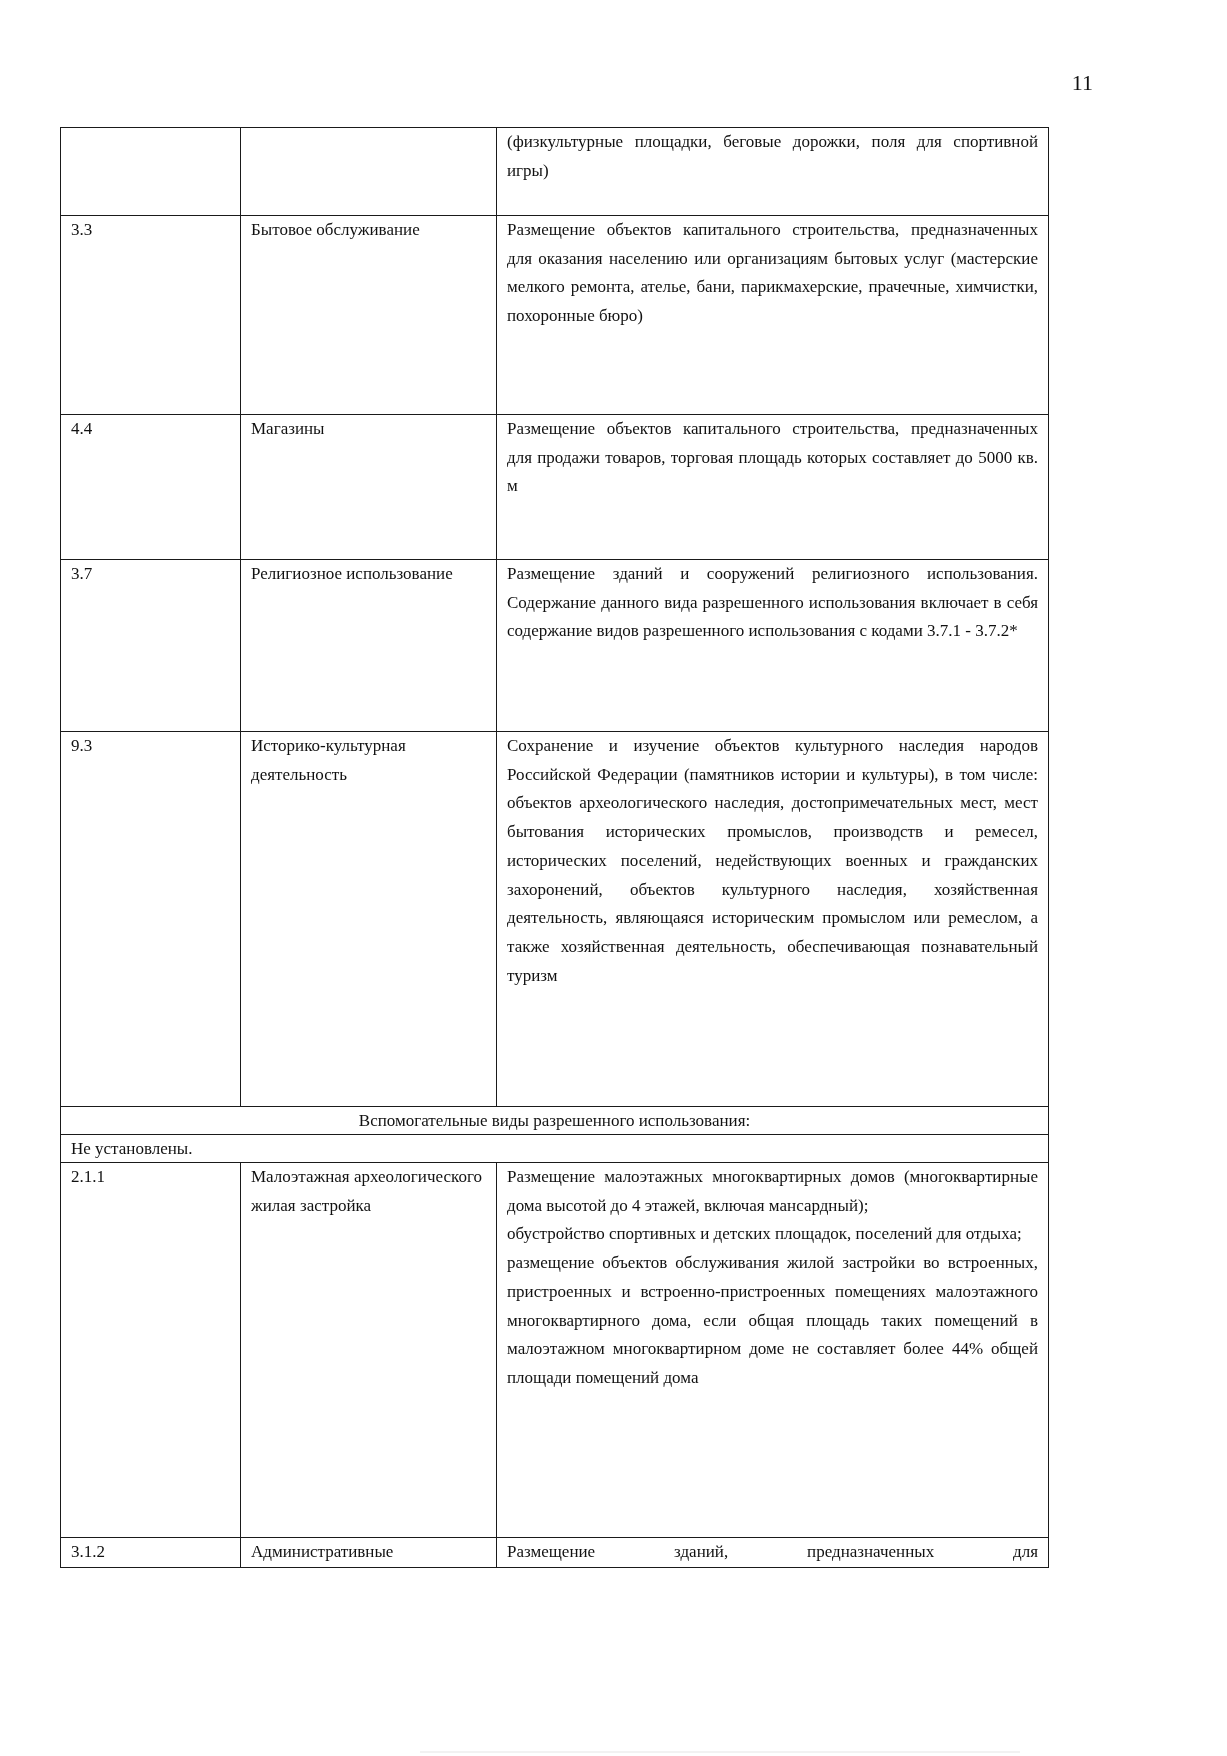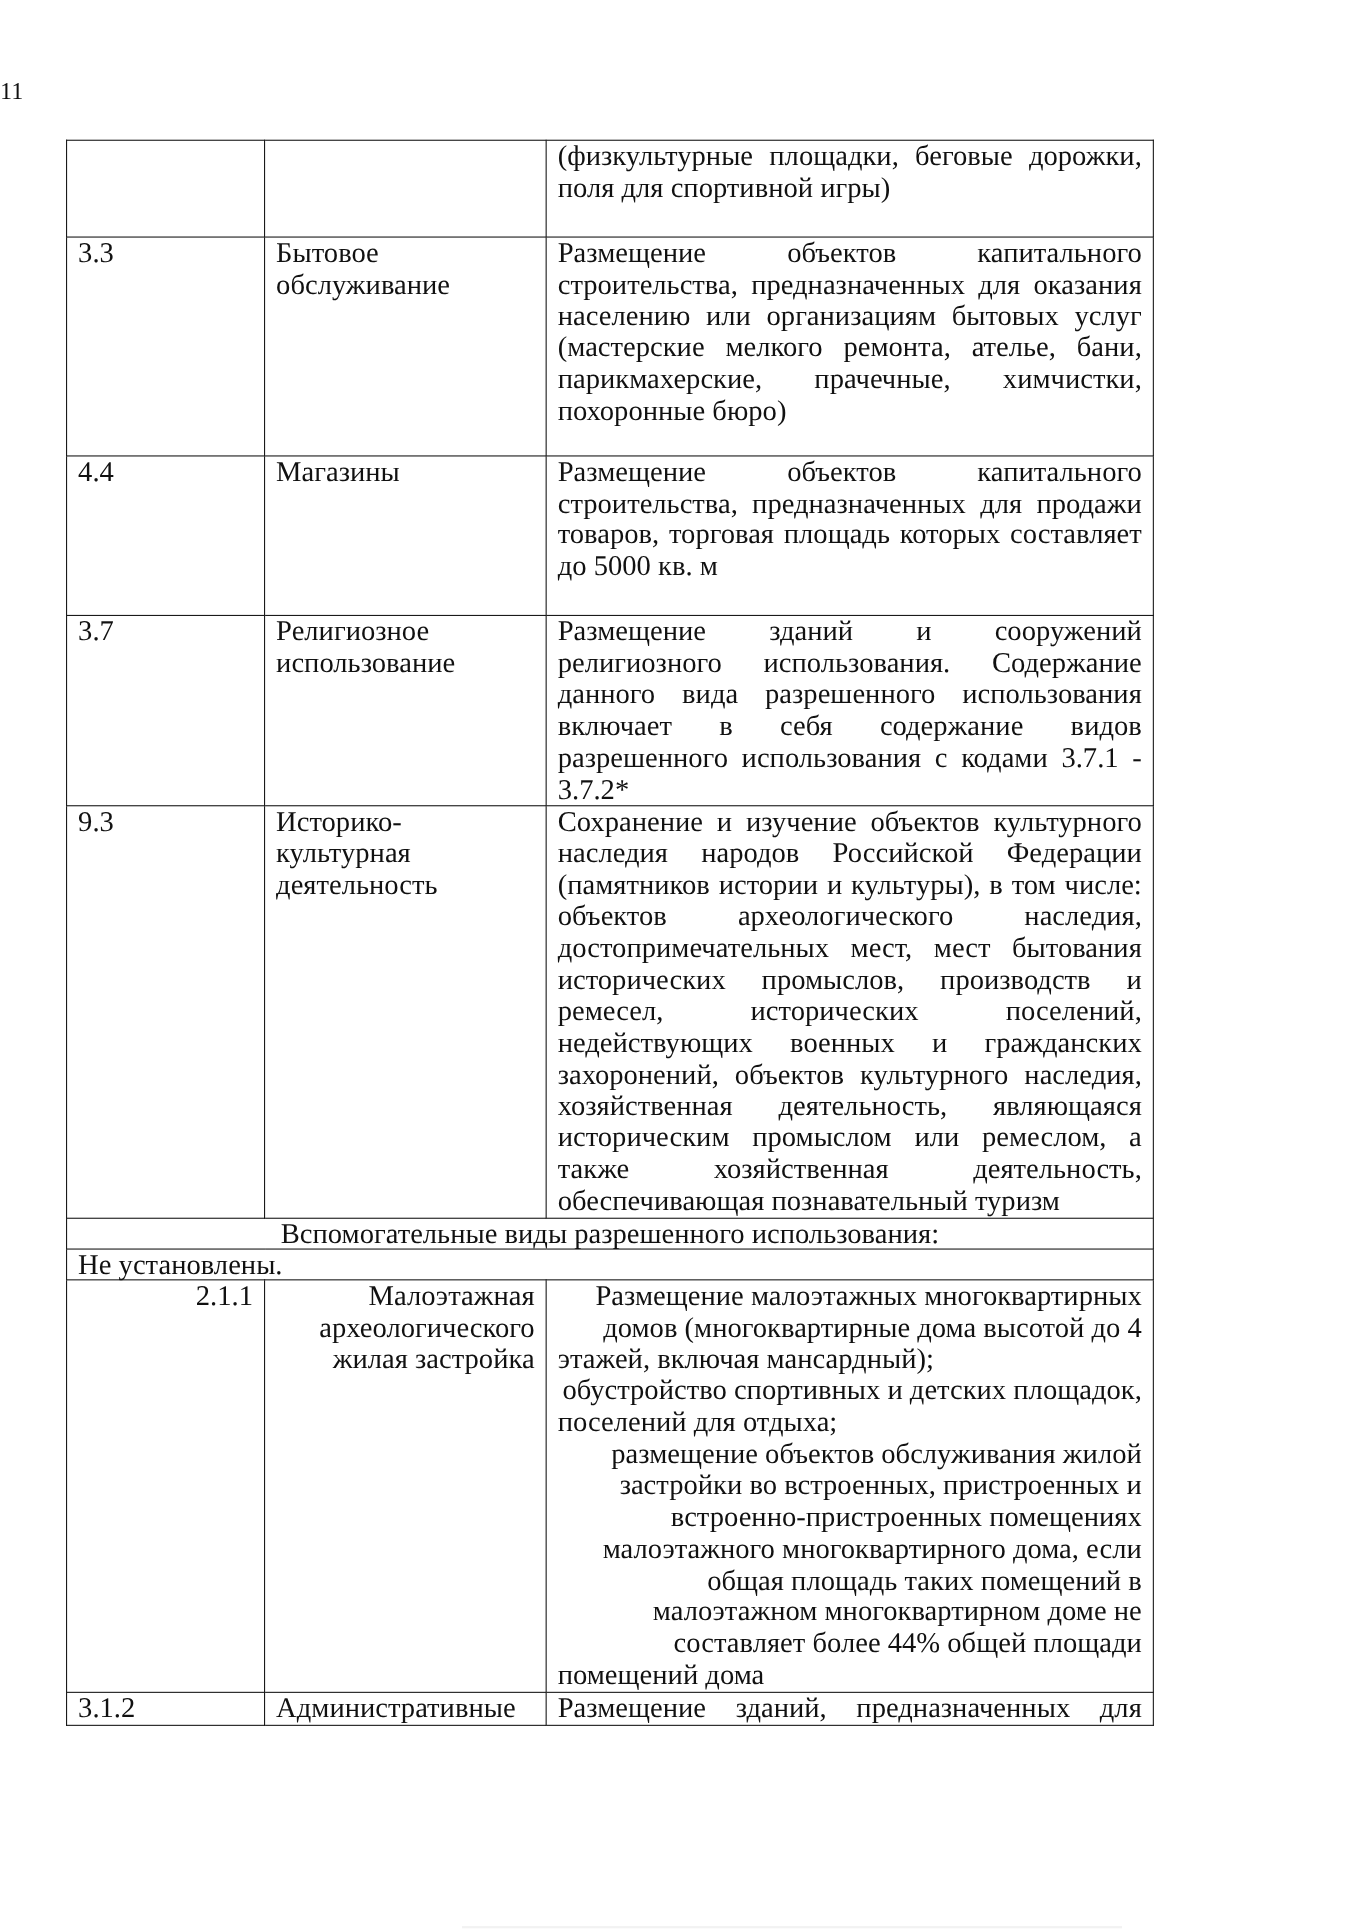--- a/index.html
+++ b/index.html
@@ -13,32 +13,32 @@
     position: relative;
     overflow: hidden;
     font-family: "Liberation Serif", "DejaVu Serif", serif;
     color: #111111;
   }
   .page-number {
     position: absolute;
     left: 0;
     width: 1093px;
     top: 70px;
-    text-align: left;
+    text-align: right;
     font-size: 22px;
     line-height: 26px;
   }
   table.doc-table {
     position: absolute;
     left: 60px;
     top: 127px;
     width: 988px;
     border-collapse: collapse;
     table-layout: fixed;
-    font-size: 26px;
+    font-size: 17px;
     line-height: 28.7px;
   }
   table.doc-table td {
     border: 1.5px solid #1a1a1a;
     vertical-align: top;
     padding: 0 10px 0 10px;
   }
   col.c-code { width: 180px; }
   col.c-name { width: 256px; }
   col.c-desc { width: 552px; }
@@ -53,21 +53,21 @@
     line-height: 27px;
   }
   tr.plain td {
     line-height: 27px;
   }
   .row-cont td { height: 87px; }
   .row-33 td   { height: 198px; }
   .row-44 td   { height: 144px; }
   .row-37 td   { height: 171px; }
   .row-93 td   { height: 374px; }
-  .row-211 td  { height: 374px; text-align: right; }
+  .row-211 td  { height: 374px; }
   .row-312 td  { height: 28px; }
   .scan-noise {
     position: absolute;
     left: 420px;
     top: 1751px;
     width: 600px;
     height: 2px;
     background: #f2f2f2;
   }
 </style>

